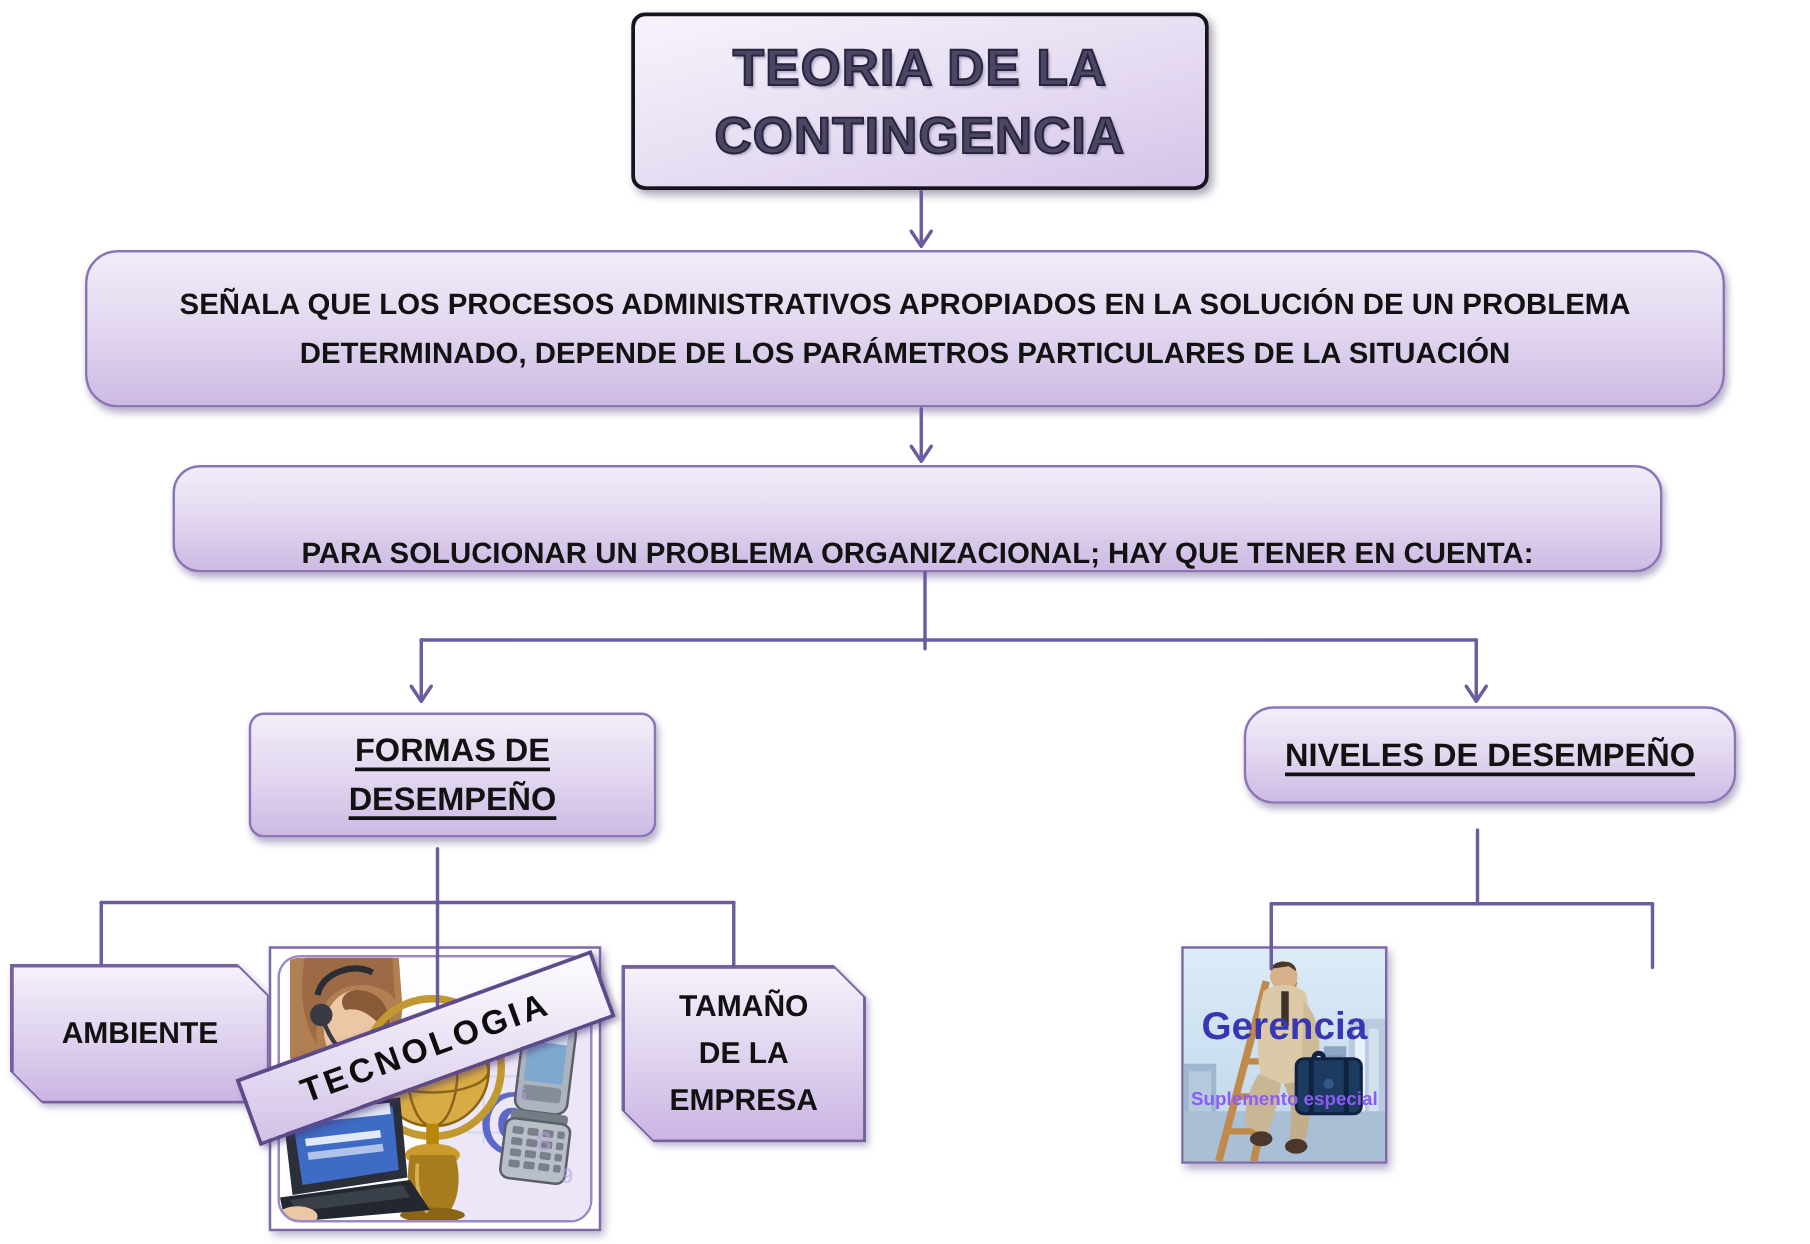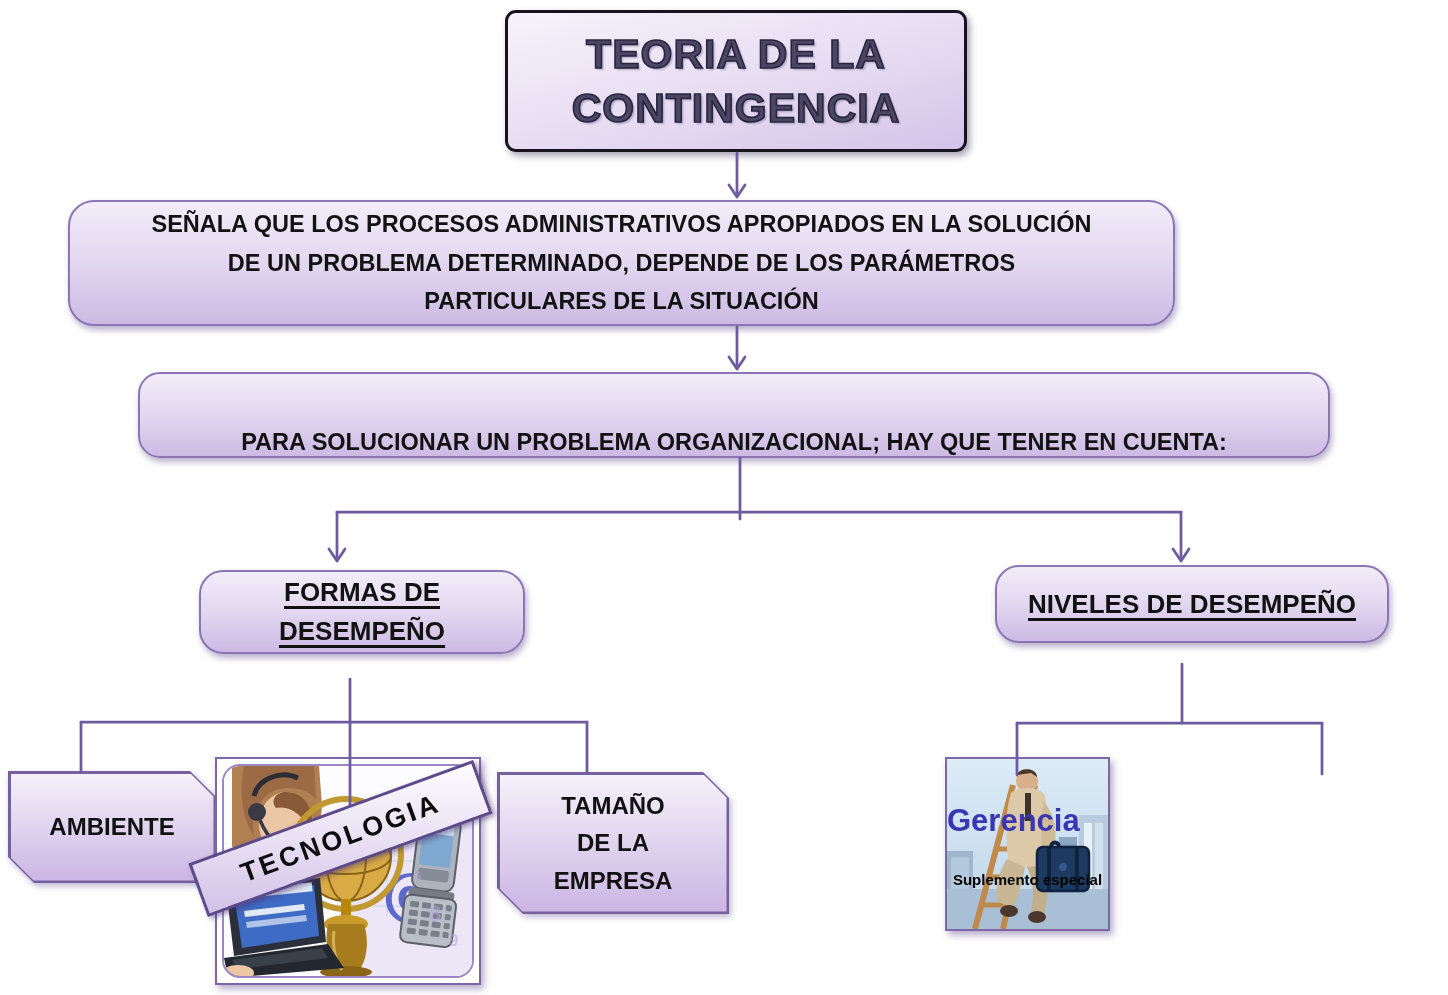--- a/index.html
+++ b/index.html
@@ -12,55 +12,55 @@
         background:linear-gradient(180deg,#f2edf9 0%,#e3d8f0 48%,#cdbae4 100%);
         border:2.5px solid #8a76b4;border-radius:26px;
         box-shadow:2px 4px 6px rgba(100,80,140,.45);box-sizing:border-box;}
   .title-box{left:505px;top:10px;width:462px;height:142px;
         border:3px solid #17141f;border-radius:11px;
         background:linear-gradient(165deg,#f7f3fb 0%,#e6dcf2 55%,#d4c3e9 100%);
         box-shadow:3px 4px 7px rgba(40,30,70,.4);}
   .title-text{font-size:41px;line-height:1.32;letter-spacing:1px;color:#4b4663;
         -webkit-text-stroke:1.6px #29253e;
         text-shadow:2px 2px 2px rgba(130,120,160,.55);}
-  .desc-box{left:68px;top:200px;width:1107px;height:126px;}
+  .desc-box{left:68px;top:200px;width:1312px;height:126px;}
   .desc-text{font-size:23.5px;line-height:1.65;padding:0 66px;}
   .cond-box{left:138px;top:372px;width:1192px;height:86px;border-radius:22px;align-items:flex-end;}
   .cond-text{font-size:23.5px;padding:0 40px;}
-  .formas-box{left:199px;top:570px;width:326px;height:84px;border-radius:24px;}
+  .formas-box{left:199px;top:570px;width:326px;height:100px;border-radius:12px;}
   .niveles-box{left:995px;top:565px;width:394px;height:78px;border-radius:24px;}
   .branch-label{font-size:26px;line-height:1.5;text-decoration:underline;
         text-decoration-thickness:2.5px;text-underline-offset:5px;}
   .formas-box .branch-label{max-width:240px;}
 
   
   .snip{position:absolute;filter:drop-shadow(2px 3px 3px rgba(110,90,150,.45));}
   .snip-bg{position:absolute;inset:0;background:#75619f;}
   .snip-fill{position:absolute;inset:2.5px;
         background:linear-gradient(180deg,#f5f1fa 0%,#e2d7f0 45%,#cbb5e3 100%);}
   .cut-diag{clip-path:polygon(0 0,calc(100% - 26px) 0,100% 26px,100% 100%,26px 100%,0 calc(100% - 26px));}
   .cut-diag-in{clip-path:polygon(0 0,calc(100% - 23px) 0,100% 23px,100% 100%,23px 100%,0 calc(100% - 23px));}
   .cut-top{clip-path:polygon(26px 0,calc(100% - 26px) 0,100% 26px,100% 100%,0 100%,0 26px);}
   .cut-top-in{clip-path:polygon(23px 0,calc(100% - 23px) 0,100% 23px,100% 100%,0 100%,0 23px);}
   .snip-label{position:absolute;inset:0;display:flex;align-items:center;justify-content:center;
         text-align:center;font-weight:bold;font-size:24px;color:#111;line-height:1.55;}
   .ambiente{left:8px;top:771px;width:208px;height:112px;}
-  .tamano{left:497px;top:772px;width:232px;height:142px;}
+  .tamano{left:497px;top:772px;width:196px;height:142px;}
   .tamano .snip-label{font-size:24px;}
   .tamano .snip-label span{display:block;max-width:132px;}
   .institucional{left:1183px;top:773px;width:256px;height:94px;}
 
   
   .fig{position:absolute;background:#fff;border:2px solid #7c68a6;box-sizing:border-box;
        box-shadow:3px 4px 7px rgba(110,90,150,.5);z-index:1;}
   .tecno-fig{left:215px;top:757px;width:266px;height:228px;padding:5px;}
   .tecno-inner{width:100%;height:100%;border:2.5px solid #9b87c6;border-radius:18px;
        overflow:hidden;box-sizing:border-box;background:#fdfdff;}
   .gerencia-fig{left:945px;top:757px;width:165px;height:174px;overflow:hidden;}
-  .gerencia-title{position:absolute;left:0;right:0;top:44px;
+  .gerencia-title{position:absolute;left:0;right:0;top:44px;text-align:center;
        font-weight:bold;font-size:31px;z-index:3;}
   .gerencia-sub{position:absolute;left:0;right:0;top:112px;text-align:center;
        font-weight:bold;font-size:15px;z-index:3;}
 
   
   .banner{position:absolute;left:189px;top:810px;width:303px;height:57px;
        transform:rotate(-20deg);z-index:5;
        background:linear-gradient(200deg,#fdfcfe 0%,#e7def3 55%,#d2c1e7 100%);
        border:3px solid #5c4a8a;box-sizing:border-box;
        display:flex;align-items:center;justify-content:center;
@@ -252,21 +252,21 @@
 
       <g>
         <path d="M104,88 C104,82 112,82 112,88" stroke="#0f2340" stroke-width="4" fill="none"></path>
         <rect x="90" y="88" width="52" height="44" rx="6" fill="#1d3a60" stroke="#0f2340" stroke-width="2.5"></rect>
         <line x1="102" y1="88" x2="102" y2="132" stroke="#0f2340" stroke-width="4"></line>
         <line x1="130" y1="88" x2="130" y2="132" stroke="#0f2340" stroke-width="4"></line>
         <circle cx="116" cy="108" r="4" fill="#35588a"></circle>
       </g>
     </svg>
     <div class="gerencia-title" style="color:#3a35b2;">Gerencia</div>
-    <div class="gerencia-sub" style="color:#000000;">Suplemento especial</div>
+    <div class="gerencia-sub" style="color:#8b5cf6;">Suplemento especial</div>
   </div>
 
 
   <svg class="connectors" width="1448" height="995" viewBox="0 0 1448 995">
     <g stroke="#6c5b9e" stroke-width="2.75" fill="none" stroke-linecap="round" stroke-linejoin="round">
 
       <path d="M737,153 L737,193"></path>
       <path d="M729,185 L737,197 L745,185"></path>
 
       <path d="M737,327 L737,365"></path>

